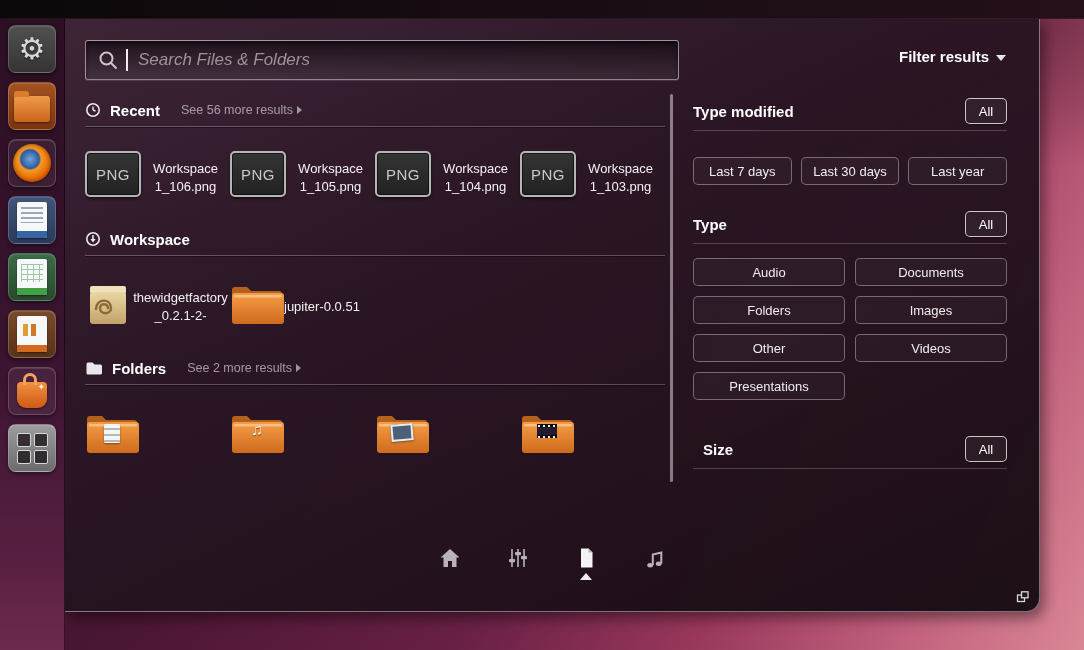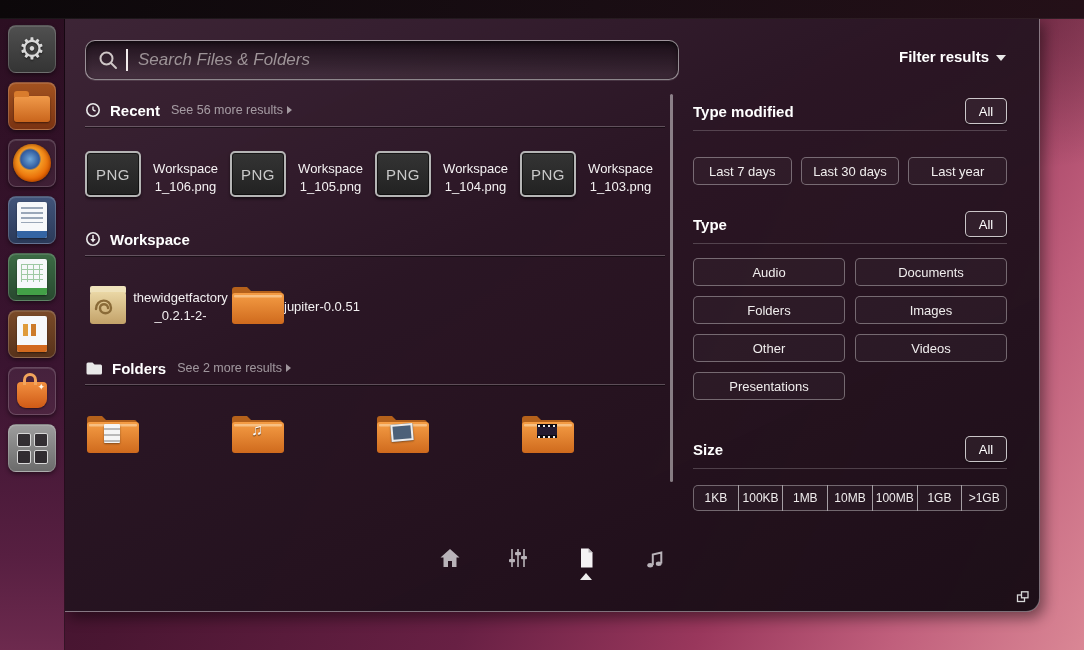--- a/index.html
+++ b/index.html
@@ -53,37 +53,37 @@
   .bag::after{content:"✦";position:absolute;top:0;right:2px;color:#fff8ea;font-size:9px;}
   .tile-ws{background:linear-gradient(#9d9d9d,#6b6b6b);}
   .ws{display:grid;grid-template-columns:14px 14px;grid-template-rows:14px 14px;gap:3px;}
   .ws span{background:rgba(35,30,35,.85);border:1px solid #d8d8d8;border-radius:2px;box-sizing:border-box;}
   
   .dash{position:absolute;left:65px;top:18px;width:975px;height:594px;z-index:4;box-sizing:border-box;
     background:linear-gradient(155deg,rgba(62,38,56,.97) 0%,rgba(42,22,36,.98) 40%,rgba(26,13,22,.985) 100%);
     border-right:1px solid rgba(255,255,255,.38);border-bottom:1px solid rgba(255,255,255,.38);
     border-radius:0 0 14px 0;box-shadow:4px 6px 14px rgba(0,0,0,.45);}
   .search-bar{position:absolute;left:20px;top:22px;width:594px;height:40px;box-sizing:border-box;
-    border:1px solid rgba(255,255,255,.5);border-radius:10px;
+    border:1px solid rgba(255,255,255,.5);border-radius:3px;
     background:linear-gradient(to bottom,rgba(10,5,10,.55),rgba(255,255,255,.07));
     box-shadow:inset 0 2px 5px rgba(0,0,0,.5),0 1px 0 rgba(255,255,255,.12);
     display:flex;align-items:center;padding:0 12px;gap:8px;}
   .caret-bar{width:2px;height:22px;background:#f2ecec;}
   .search-input{flex:1;background:transparent;border:none;outline:none;color:#f0eaea;font-size:17px;
     font-family:"Liberation Sans",sans-serif;}
   .search-input::placeholder{color:#9d9397;font-style:italic;opacity:1;}
   .filter-toggle{position:absolute;right:33px;top:30px;display:flex;align-items:center;gap:7px;
     color:#fff;font-weight:bold;font-size:15px;cursor:default;}
   .caret-down{width:0;height:0;border-left:5px solid transparent;border-right:5px solid transparent;
     border-top:6px solid #e8e8e8;margin-top:2px;}
   
   .results{position:absolute;left:20px;top:74px;width:580px;height:456px;overflow:hidden;}
   .sec-header{display:flex;align-items:center;gap:9px;margin-top:6px;height:24px;color:#fff;}
   .sec-title{font-size:15px;font-weight:bold;}
-  .see-more{font-size:12.5px;color:rgba(255,255,255,.55);margin-left:2px;display:flex;align-items:center;gap:4px;}
+  .see-more{font-size:12.5px;color:rgba(255,255,255,.55);margin-left:12px;display:flex;align-items:center;gap:4px;}
   .arrow-r{width:0;height:0;border-top:4px solid transparent;border-bottom:4px solid transparent;
     border-left:5px solid rgba(255,255,255,.55);}
   .sec-line{height:1px;background:rgba(255,255,255,.25);margin-top:4px;box-shadow:0 1px 0 rgba(0,0,0,.4);}
   .grid-row{display:flex;margin-top:22px;}
   .cell{width:145px;display:flex;flex-direction:row;align-items:center;}
   .icon-wrap{height:48px;display:flex;align-items:flex-end;justify-content:center;position:relative;}
   .cell-label{margin-top:9px;font-size:13px;color:#f4f1f2;text-align:center;line-height:1.35;
     max-width:112px;overflow-wrap:anywhere;}
   .png-tile{width:56px;height:46px;border:2px solid #b5b5b5;border-radius:5px;box-sizing:border-box;
     background:linear-gradient(#343434,#222);display:flex;align-items:center;justify-content:center;
@@ -108,21 +108,21 @@
   .all-btn{width:42px;height:26px;border:1px solid rgba(255,255,255,.75);border-radius:5px;
     background:rgba(255,255,255,.05);color:#fff;font-size:13px;display:flex;align-items:center;justify-content:center;
     box-shadow:0 1px 2px rgba(0,0,0,.4);box-sizing:border-box;}
   .f-line{height:1px;background:rgba(255,255,255,.2);margin-top:6px;}
   .f-row3{display:flex;gap:9px;margin-top:26px;}
   .f-btn{height:28px;border:1px solid rgba(255,255,255,.35);border-radius:5px;background:rgba(255,255,255,.03);
     color:#f0eded;font-size:13px;display:flex;align-items:center;justify-content:center;box-sizing:border-box;}
   .f-row3 .f-btn{flex:1;}
   .f-grid{display:grid;grid-template-columns:1fr 1fr;gap:10px;margin-top:14px;}
   .mt26{margin-top:26px;}
-  .mt36{margin-top:36px;}
+  .mt36{margin-top:36px;margin-left:10px;}
   .mt8{margin-top:8px;}
   .seg{display:flex;margin-top:16px;}
   .seg-btn{flex:1;height:26px;border:1px solid rgba(255,255,255,.35);margin-left:-1px;box-sizing:border-box;
     display:flex;align-items:center;justify-content:center;font-size:12px;color:#efecec;background:rgba(255,255,255,.03);}
   .seg-btn:first-child{margin-left:0;border-radius:5px 0 0 5px;}
   .seg-btn:last-child{border-radius:0 5px 5px 0;}
   
   .lens-bar{position:absolute;left:0;right:0;bottom:24px;height:40px;display:flex;justify-content:center;gap:42px;}
   .lens{width:26px;display:flex;flex-direction:column;align-items:center;}
   .lens-pointer{margin-top:4px;width:0;height:0;border-left:6px solid transparent;border-right:6px solid transparent;
@@ -355,29 +355,20 @@
       <div class="f-btn">Other</div>
       <div class="f-btn">Videos</div>
       <div class="f-btn">Presentations</div>
     </div>
 
     <div class="f-header mt36">
       <span class="f-title">Size</span>
       <div class="all-btn">All</div>
     </div>
     <div class="f-line"></div>
-    <div class="seg">
-      <div class="seg-btn">1KB</div>
-      <div class="seg-btn">100KB</div>
-      <div class="seg-btn">1MB</div>
-      <div class="seg-btn">10MB</div>
-      <div class="seg-btn">100MB</div>
-      <div class="seg-btn">1GB</div>
-      <div class="seg-btn">&gt;1GB</div>
-    </div>
   </div>
 
   <div class="lens-bar">
     <div class="lens">
       <svg width="24" height="22" viewBox="0 0 24 22">
         <path d="M12 2 L21.5 10.5 H18.5 V20 H14 V14 H10 V20 H5.5 V10.5 H2.5 Z" fill="#b9b3b9"></path>
       </svg>
     </div>
     <div class="lens">
       <svg width="24" height="22" viewBox="0 0 24 22">

